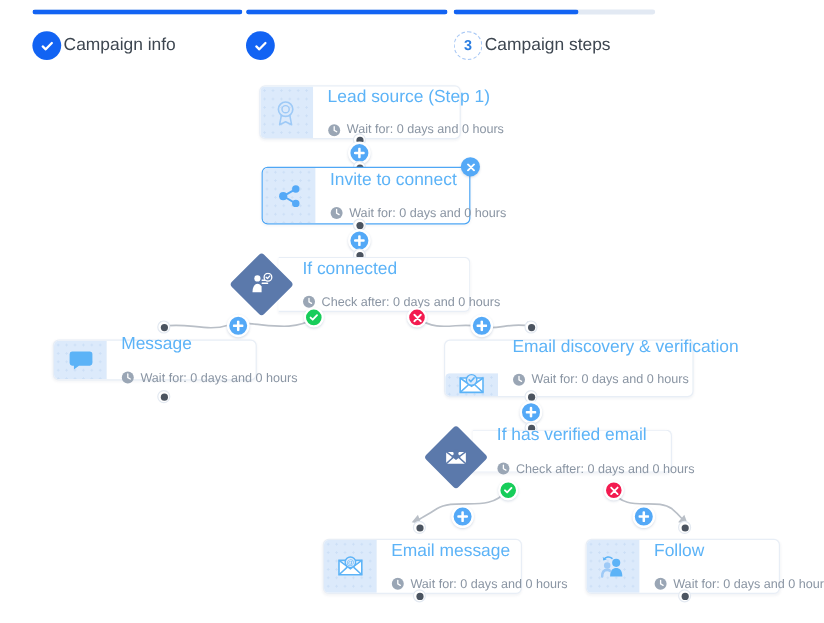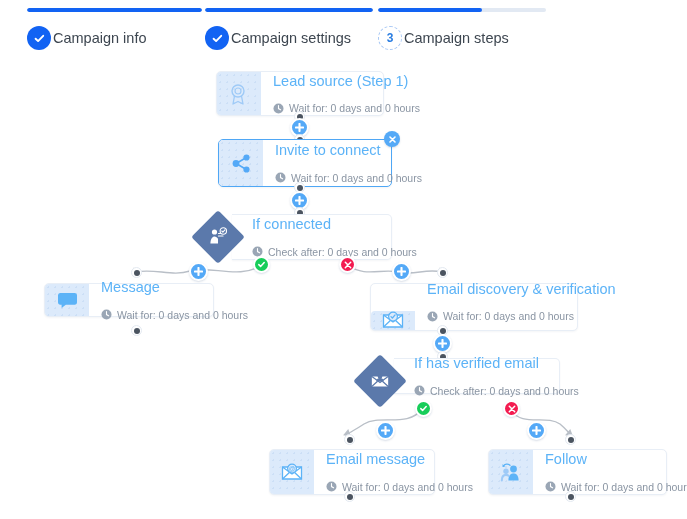--- a/index.html
+++ b/index.html
@@ -135,21 +135,20 @@
     <div class="step" style="left:205px; top:8px; width:168px;">
       <div class="step-bar">
         <div class="step-bar-fill" style="width:100%;"></div>
       </div>
       <div class="step-row">
         <div class="step-badge done">
           <svg width="13" height="13" viewBox="0 0 13 13">
             <path d="M2.6 6.7 L5.1 9.1 L10.2 3.8" fill="none" stroke="#ffffff" stroke-width="1.9" stroke-linecap="round" stroke-linejoin="round"></path>
           </svg>
         </div>
-        <div class="step-label">Campaign settings</div>
       </div>
     </div>
 
     <div class="step" style="left:378px; top:8px; width:168px;">
       <div class="step-bar">
         <div class="step-bar-fill" style="width:62%;"></div>
       </div>
       <div class="step-row">
         <div class="step-badge current">
           <span>3</span>
@@ -404,21 +403,21 @@
             <circle cx="5.5" cy="5.5" r="5" fill="#9aa6b5"></circle>
             <path d="M5.5 2.6 L5.5 5.6 L7.6 6.8" fill="none" stroke="#ffffff" stroke-width="1.1" stroke-linecap="round"></path>
           </svg>
           <span>Wait for: 0 days and 0 hours</span>
         </div>
       </div>
     </div>
     <div class="port" style="left:344px; top:435px;"></div>
 
     <div class="port" style="left:565px; top:378px;"></div>
-    <div class="node" style="left:488px; top:393px; width:179px; height:46px;">
+    <div class="node" style="left:488px; top:393px; width:162px; height:46px;">
       <div class="node-icon">
         <svg width="22" height="20" viewBox="0 0 22 20">
           <circle cx="13.5" cy="7" r="3.4" fill="#5cb3f7"></circle>
           <path d="M8.4 18.5 C8.4 13 10.8 11.4 13.5 11.4 C16.2 11.4 18.6 13 18.6 18.5 Z" fill="#5cb3f7"></path>
           <circle cx="6" cy="9.2" r="2.7" fill="#9ecaf7"></circle>
           <path d="M1.8 18.5 C1.8 14.2 3.7 12.9 6 12.9 C7 12.9 7.9 13.2 8.6 13.8" fill="none" stroke="#9ecaf7" stroke-width="2.1" stroke-linecap="round"></path>
           <path d="M3.2 4.4 A4.4 4.4 0 0 1 10 3.3" fill="none" stroke="#5cb3f7" stroke-width="1.3" stroke-linecap="round"></path>
           <path d="M2.2 2.2 L3.0 4.9 L5.7 4.2 Z" fill="#5cb3f7"></path>
         </svg>
       </div>

